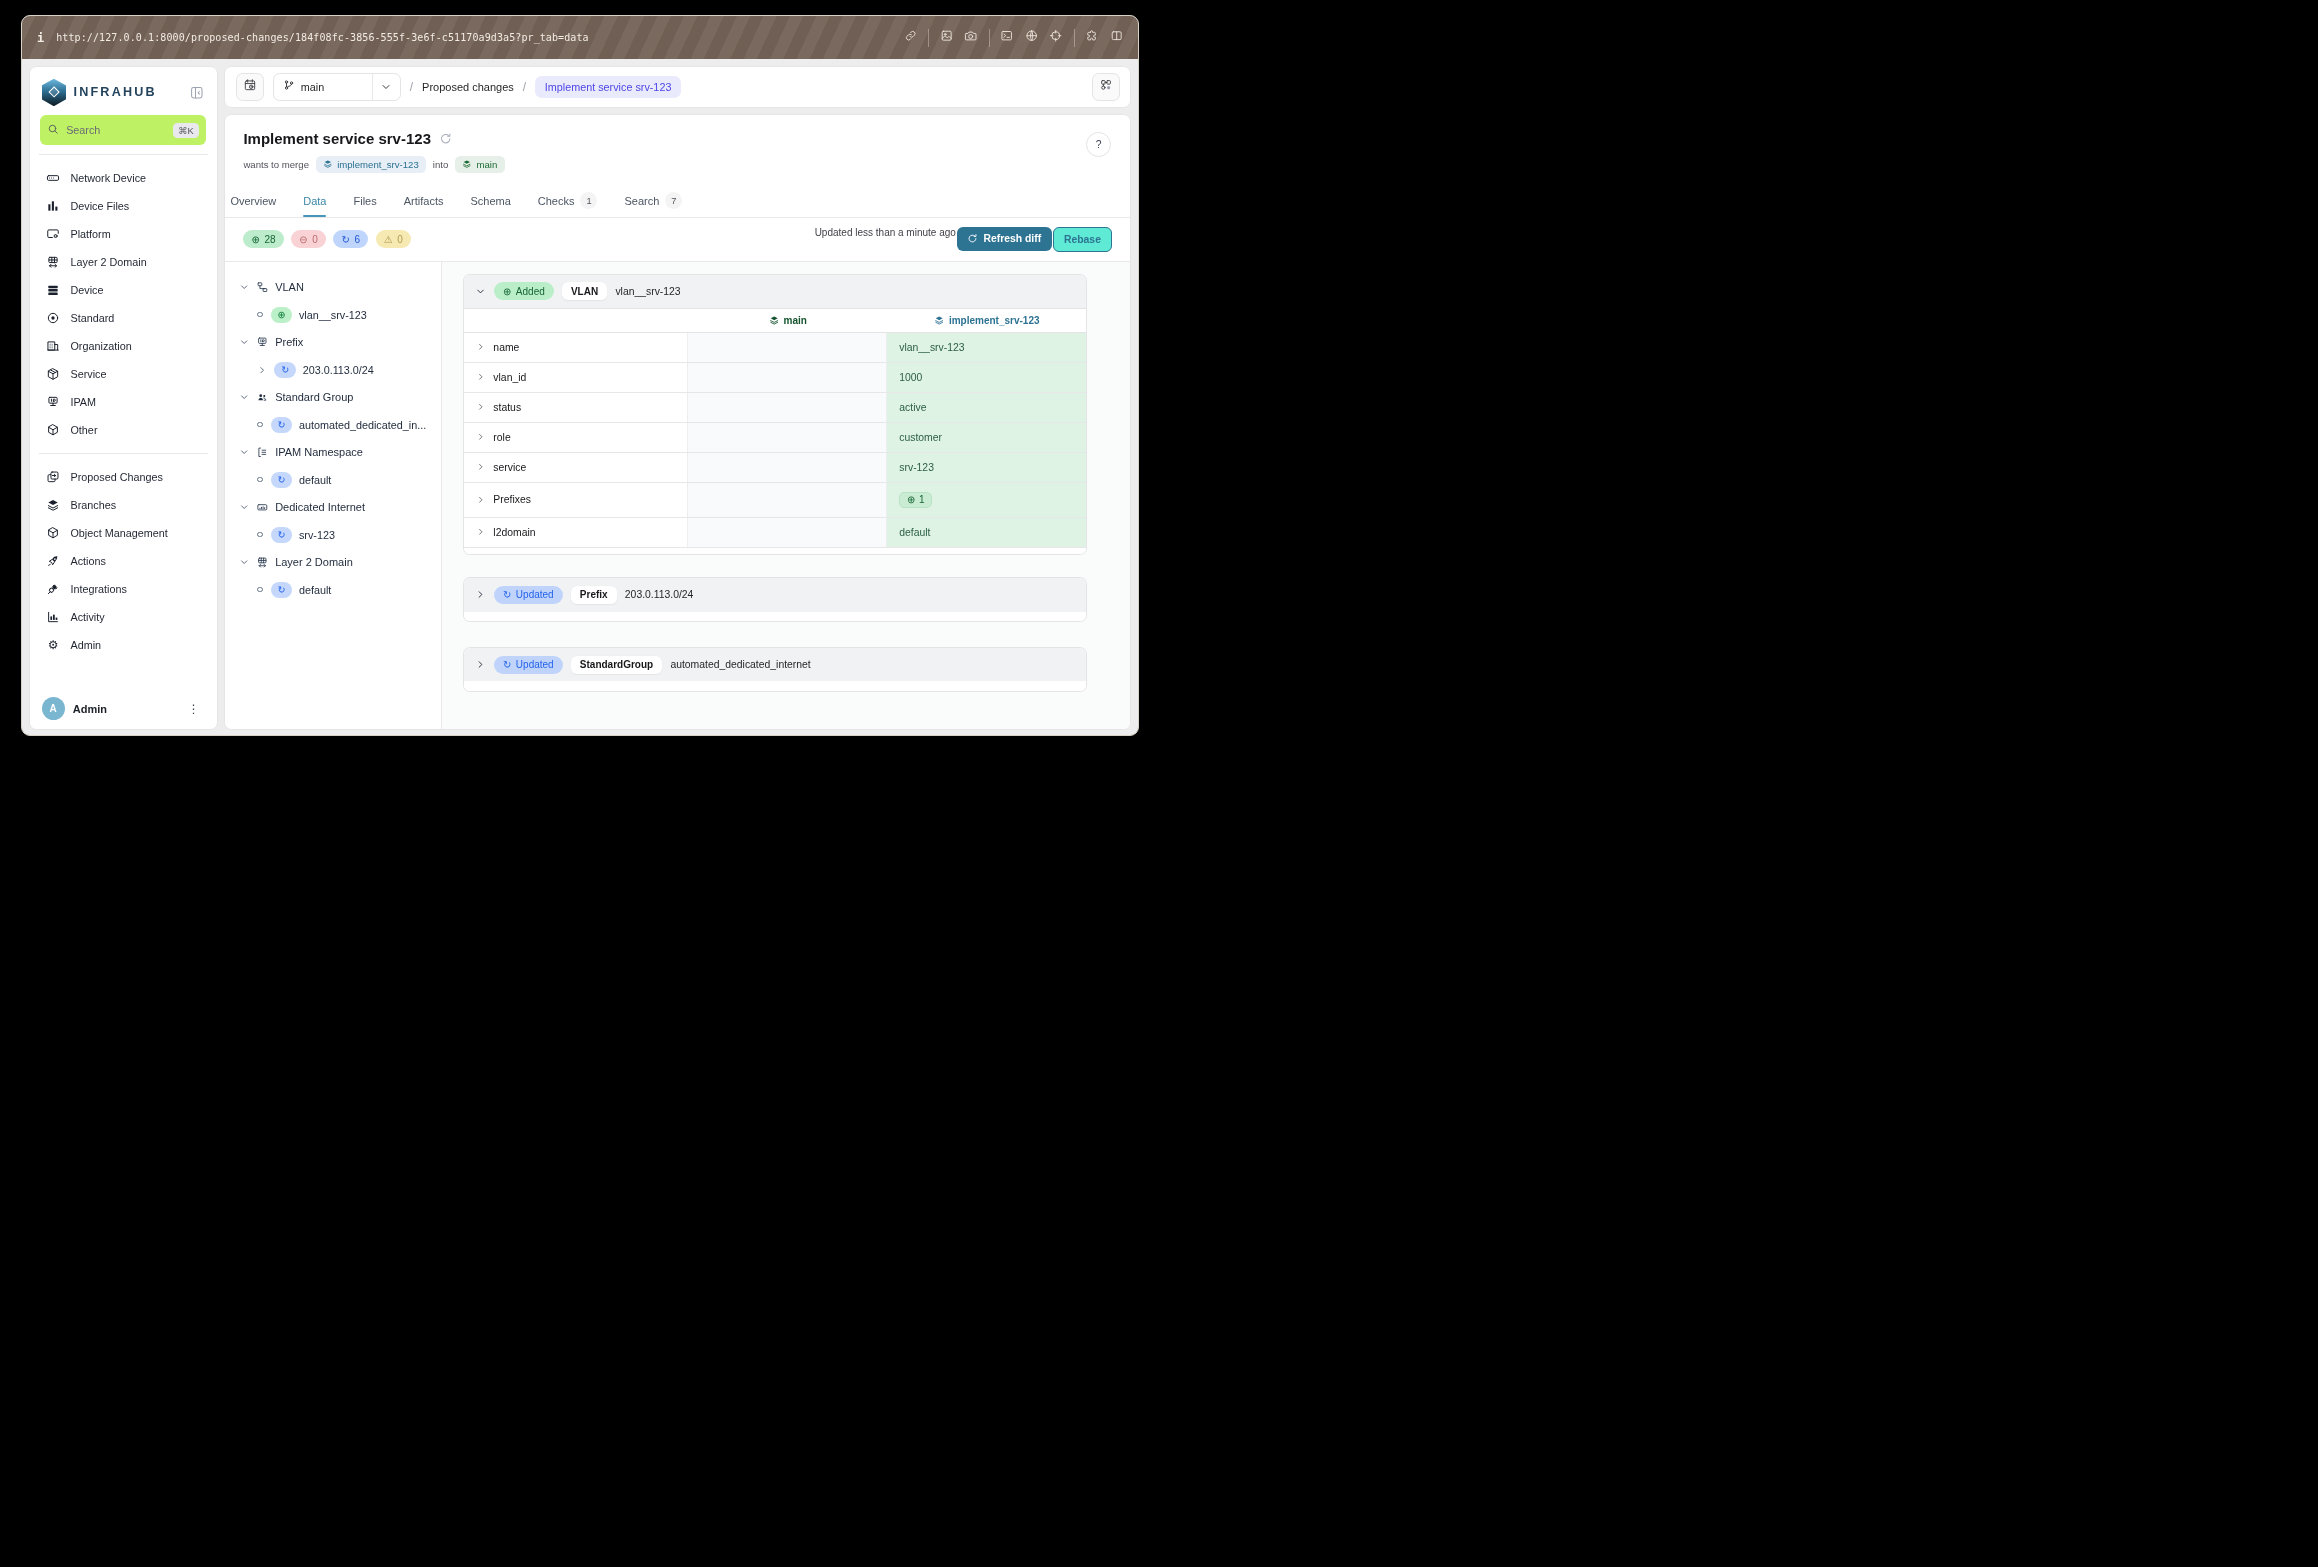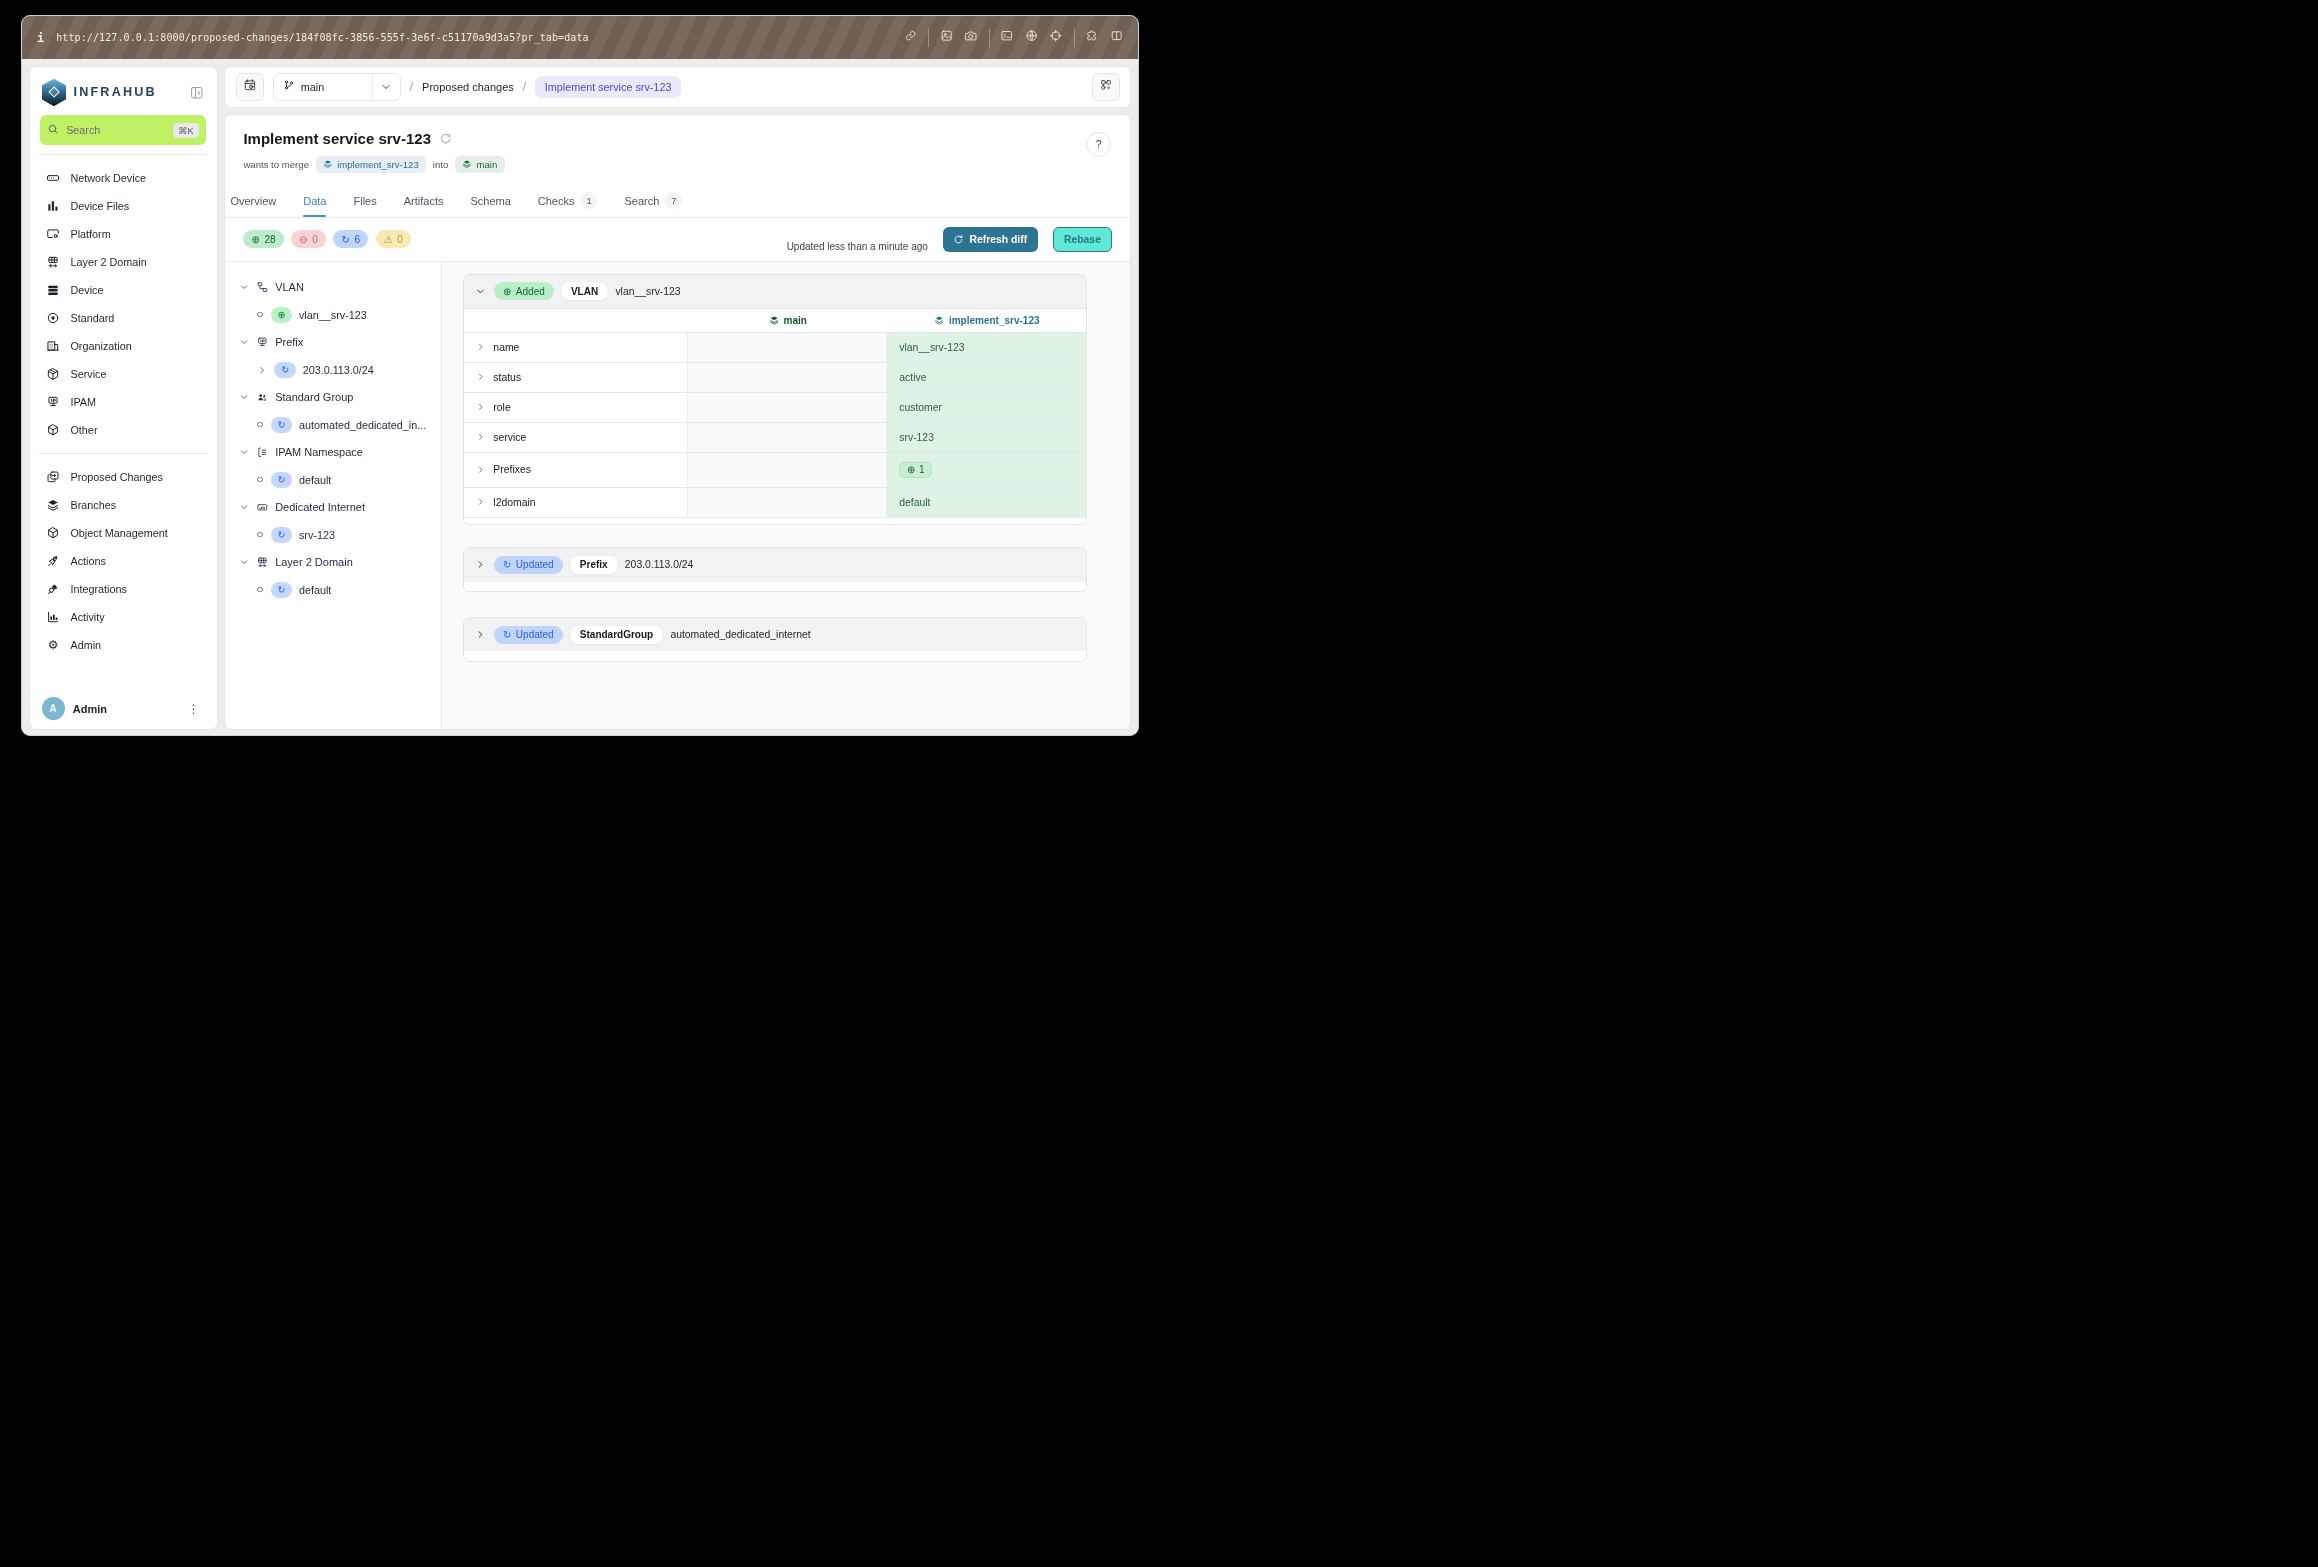--- a/index.html
+++ b/index.html
@@ -82,21 +82,21 @@
   .tab.active { color:#3c87a8; }
   .tab.active::after { content:""; position:absolute; left:0; right:0; bottom:-0.7px; height:2.2px; background:#4795b8; border-radius:1.5px; }
   .tab-badge { width:17px; height:17px; border-radius:50%; background:#f4f4f5; color:#52525b; font-size:9.3px; display:flex; align-items:center; justify-content:center; }
 
   .stats-row { display:flex; align-items:center; gap:7.4px; padding:9px 18px; border-bottom:0.7px solid #e9e9ec; flex:none; }
   .stat-pill { display:inline-flex; align-items:center; gap:4.5px; border-radius:741px; padding:3.7px 8.2px; font-size:10px; }
   .sp-added { background:#bceccb; color:#166534; }
   .sp-removed { background:#f8d2d5; color:#bb6a6e; }
   .sp-updated { background:#bfd5fb; color:#2257d6; }
   .sp-conflict { background:#f6eab2; color:#b09a52; }
-  .stats-right { margin-left:auto; display:flex; align-items:flex-end; gap:15px; }
+  .stats-right { margin-left:auto; display:flex; align-items:flex-start; gap:1px; }
   .updated-text { font-size:10px; color:#3f3f46; }
   .btn-primary { background:#2d7392; color:#fff; border:none; border-radius:6px; padding:6.7px 10.4px; font-size:10.4px; font-weight:600; display:flex; align-items:center; gap:5.2px; font-family:inherit; }
   .btn-primary svg { width:11px; height:11px; stroke:#fff; stroke-width:2; fill:none; stroke-linecap:round; stroke-linejoin:round; }
   .btn-outline { background:#5eead4; color:#2d7392; border:1.1px solid #2d7392; border-radius:6px; padding:6px 10.4px; font-size:10.4px; font-weight:600; font-family:inherit; }
 
   .split { flex:1; display:flex; min-height:0; }
   
   .tree { width:217px; border-right:0.7px solid #e9e9ec; padding:12px 6px 6px 13.4px; flex:none; }
   .tgroup { display:flex; align-items:center; gap:6.7px; height:27.5px; font-size:11px; color:#1e293b; font-weight:500; cursor:pointer; }
   .tgroup .chev, .tchild .chevr { width:10.4px; height:10.4px; color:#475569; display:flex; flex:none; }
@@ -688,20 +688,34 @@
                     <span>vlan__srv-123</span>
                   </div>
               </div>
               <div class="trow">
                 <div class="cell prop">
                     <span class="chr">
                       <svg viewBox="0 0 24 24">
                         <path d="M9 6l6 6-6 6"></path>
                       </svg>
                     </span>
+                    <span>vlan_id</span>
+                  </div>
+                <div class="cell mid"></div>
+                <div class="cell val">
+                    <span>1000</span>
+                  </div>
+              </div>
+              <div class="trow">
+                <div class="cell prop">
+                    <span class="chr">
+                      <svg viewBox="0 0 24 24">
+                        <path d="M9 6l6 6-6 6"></path>
+                      </svg>
+                    </span>
                     <span>status</span>
                   </div>
                 <div class="cell mid"></div>
                 <div class="cell val">
                     <span>active</span>
                   </div>
               </div>
               <div class="trow">
                 <div class="cell prop">
                     <span class="chr">

